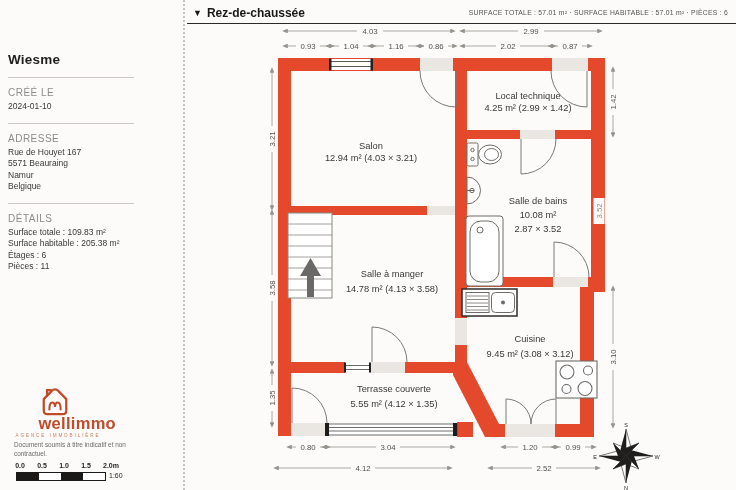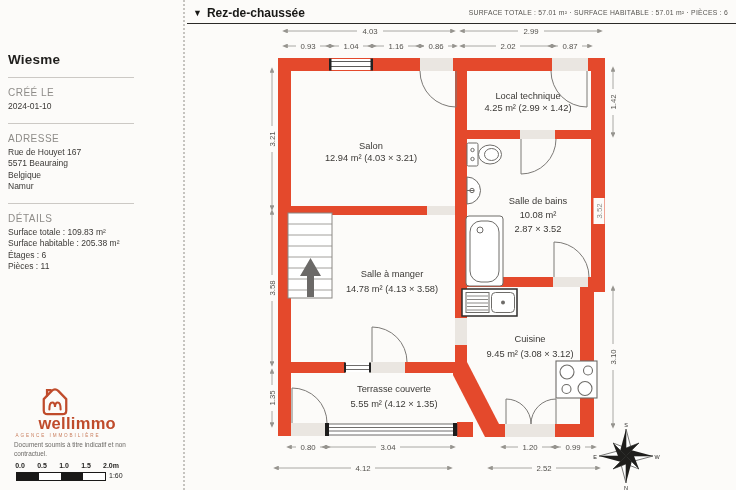--- a/index.html
+++ b/index.html
@@ -46,22 +46,22 @@
   <div id="sidebar">
     <div class="sb-content">
       <div class="sb-title">Wiesme</div>
       <div class="sb-hr"></div>
       <div class="sb-label">CRÉÉ LE</div>
       <div class="sb-line">2024-01-10</div>
       <div class="sb-hr"></div>
       <div class="sb-label">ADRESSE</div>
       <div class="sb-line">Rue de Houyet 167</div>
       <div class="sb-line">5571 Beauraing</div>
+      <div class="sb-line">Namur</div>
       <div class="sb-line">Belgique</div>
-      <div class="sb-line">Namur</div>
       <div class="sb-hr"></div>
       <div class="sb-label">DÉTAILS</div>
       <div class="sb-line">Surface totale : 109.83 m²</div>
       <div class="sb-line">Surface habitable : 205.38 m²</div>
       <div class="sb-line">Étages : 6</div>
       <div class="sb-line">Pièces : 11</div>
     </div>
 
     <svg id="logo" width="38" height="30" viewBox="0 0 38 32">
       <path d="M7 14 L15.5 5.2 Q19 2 22.5 5.2 L31 14 L31 26 Q31 30 27 30 L11 30 Q7 30 7 26 Z" fill="none" stroke="#BF4B2B" stroke-width="2.4" stroke-linejoin="round"></path>

